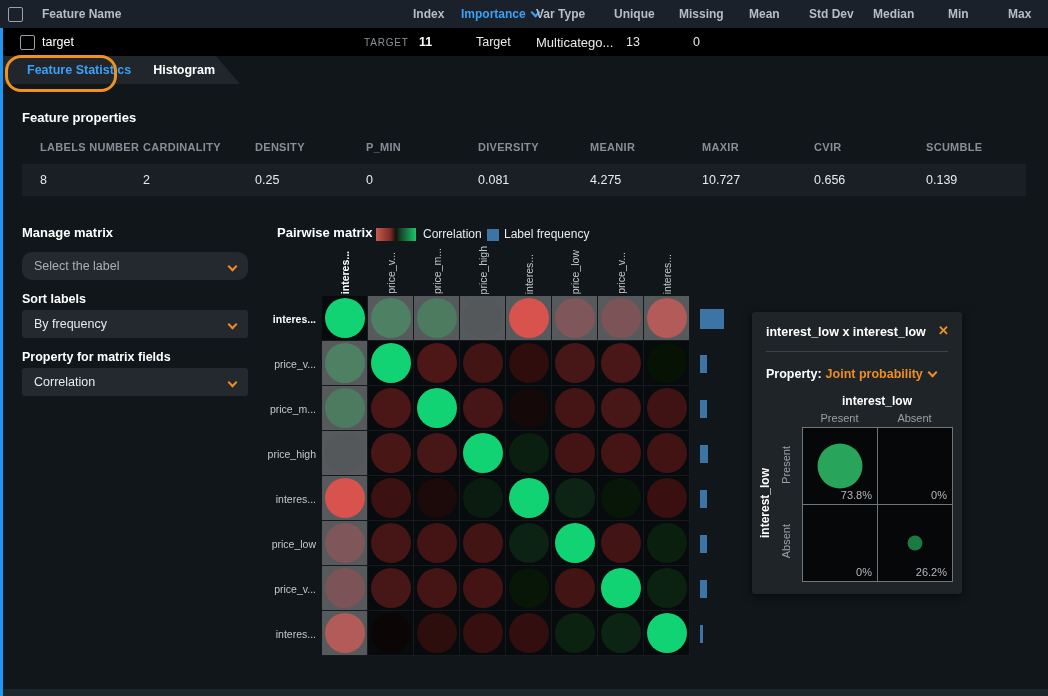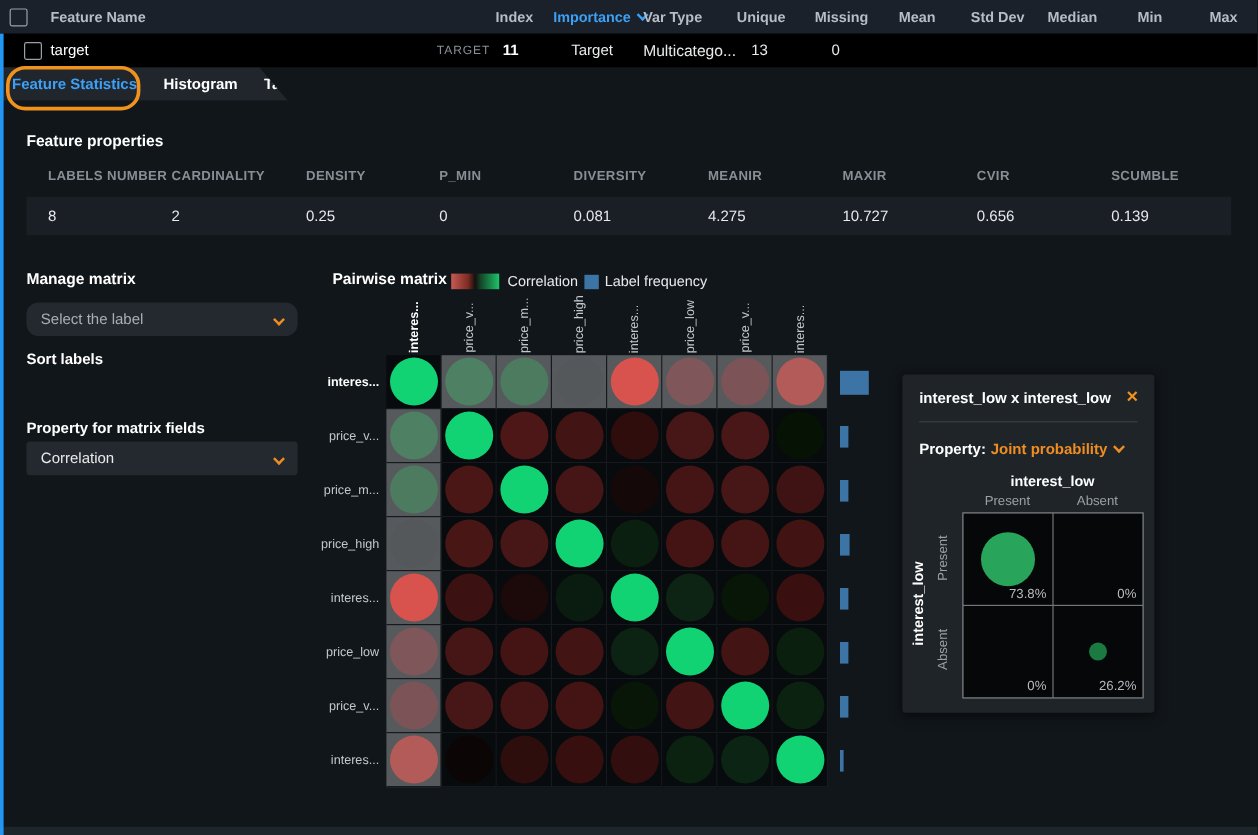--- a/index.html
+++ b/index.html
@@ -22,21 +22,21 @@
   .t-badge{position:absolute;left:364px;top:9px;font-size:10px;color:#8a919a;letter-spacing:.8px;}
   .t-index{position:absolute;left:419px;top:7px;font-size:12.5px;font-weight:700;color:#fff;}
   .t-imp{position:absolute;left:476px;top:7px;font-size:12.5px;color:#e8eaec;}
   .t-var{position:absolute;left:536px;top:7px;font-size:13px;color:#e8eaec;}
   .t-uni{position:absolute;left:626px;top:7px;font-size:12.5px;color:#e8eaec;}
   .t-mis{position:absolute;left:693px;top:7px;font-size:12.5px;color:#e8eaec;}
 
   
   .tab-strip{position:absolute;left:0;top:56px;width:240px;height:28px;background:#21262d;
              clip-path:polygon(0 0,216px 0,240px 100%,0 100%);
-             display:flex;align-items:center;gap:22px;padding-left:10px;box-sizing:border-box;}
+             display:flex;align-items:center;gap:22px;padding-left:27px;box-sizing:border-box;}
   .tab{font-size:12.5px;font-weight:700;color:#fff;white-space:nowrap;cursor:pointer;}
   .tab.active{color:#3da0f5;}
   .annot{position:absolute;left:5px;top:55px;width:106px;height:31px;border:3px solid #f0921e;border-radius:16px;z-index:6;}
 
   .left-accent{position:absolute;left:0;top:28px;width:3px;height:668px;background:#2196f3;z-index:5;}
   .footer{position:absolute;left:0;top:689px;width:1048px;height:7px;background:#1d262b;}
 
   
   .h-sec{position:absolute;font-size:13px;font-weight:700;color:#fff;white-space:nowrap;}
   .fld-label{position:absolute;font-size:12.5px;font-weight:700;color:#fff;}
@@ -147,20 +147,24 @@
   <div class="props-strip">
     <span></span>
   <span class="pval" style="left: 18px;">8</span><span class="pval" style="left: 121px;">2</span><span class="pval" style="left: 233px;">0.25</span><span class="pval" style="left: 344px;">0</span><span class="pval" style="left: 456px;">0.081</span><span class="pval" style="left: 568px;">4.275</span><span class="pval" style="left: 680px;">10.727</span><span class="pval" style="left: 792px;">0.656</span><span class="pval" style="left: 904px;">0.139</span></div>
 
   <div class="h-sec" style="left:22px;top:225px;">Manage matrix</div>
   <div class="dd" style="top:252px;border-radius:10px;">
     <span class="ph">Select the label</span>
     <i class="chev chev-orange"></i>
   </div>
   <div class="fld-label" style="left:22px;top:292px;">Sort labels</div>
+  <div class="dd" style="top:310px;">
+    <span class="val">By frequency</span>
+    <i class="chev chev-orange"></i>
+  </div>
   <div class="fld-label" style="left:22px;top:350px;">Property for matrix fields</div>
   <div class="dd" style="top:368px;">
     <span class="val">Correlation</span>
     <i class="chev chev-orange"></i>
   </div>
 
   <div class="h-sec" style="left:277px;top:225px;">Pairwise matrix</div>
   <div class="legend-grad"></div>
   <div class="legend-text" style="left:423px;">Correlation</div>
   <div class="legend-sq"></div>

